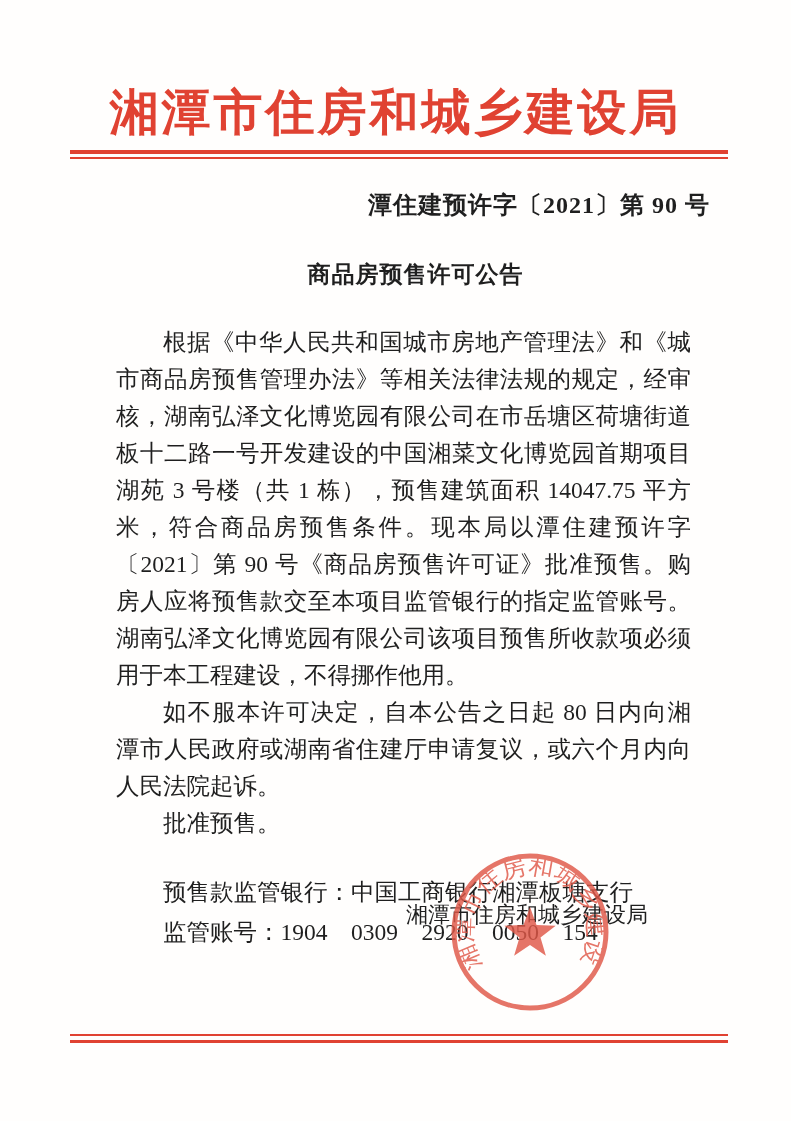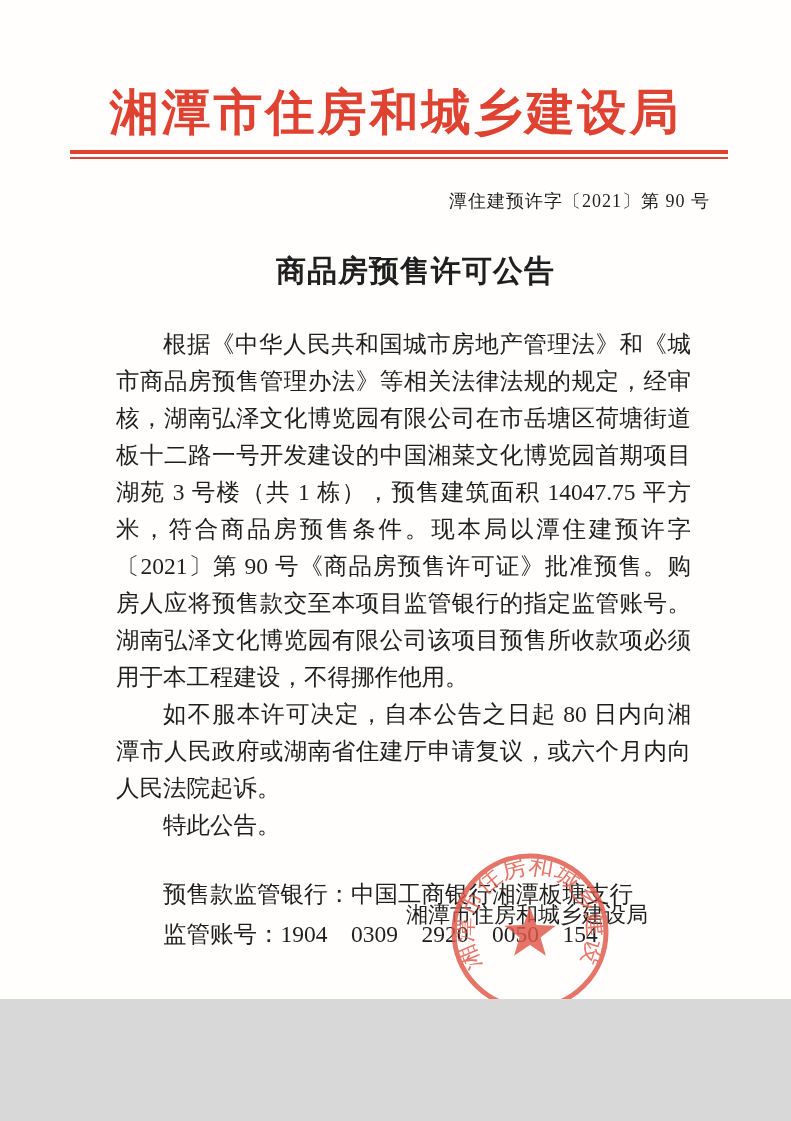--- a/index.html
+++ b/index.html
@@ -1,19 +1,19 @@
 <!DOCTYPE html>
 <html style="--header-red: #e04232; --seal-red: #e05848; --text-color: #1f1f1f;"><head>
 <meta charset="utf-8">
 <style>
   html,body { margin:0; padding:0; background:#d8d8d8; }
   .page {
     position: relative;
     width: 791px;
-    height: 999px;
+    height: 1121px;
     margin: 0 auto;
     background: #fffefd;
     font-family: "Liberation Serif", "DejaVu Serif", serif;
     color: var(--text-color, #1f1f1f);
     overflow: hidden;
   }
   .agency-title {
     margin: 0;
     padding-top: 82px;
     text-align: center;
@@ -26,28 +26,29 @@
   .header-rule {
     margin: 7px 63px 0 70px;
     height: 3px;
     border-top: 4px solid var(--header-red, #e04232);
     border-bottom: 2px solid var(--header-red, #e04232);
   }
   .doc-number {
     margin-top: 30px;
     margin-right: 81px;
     text-align: right;
-    font-size: 18px;
+    font-size: 24px;
     letter-spacing: 1px;
+    font-weight: bold;
   }
   .doc-title {
     margin-top: 38px;
     padding-left: 40px;
     text-align: center;
-    font-size: 30px;
+    font-size: 23px;
     font-weight: bold;
     letter-spacing: 1px;
   }
   .body-text {
     margin: 34px 100px 0 116px;
     font-size: 23.5px;
     line-height: 37px;
     text-align: justify;
   }
   .body-text p { margin: 0; text-indent: 2em; }
@@ -101,21 +102,21 @@
 
   <div class="header-rule"></div>
 
   <div class="doc-number">潭住建预许字〔2021〕第 90 号</div>
 
   <div class="doc-title">商品房预售许可公告</div>
 
   <div class="body-text">
     <p>根据《中华人民共和国城市房地产管理法》和《城市商品房预售管理办法》等相关法律法规的规定，经审核，湖南弘泽文化博览园有限公司在市岳塘区荷塘街道板十二路一号开发建设的中国湘菜文化博览园首期项目湖苑 3 号楼（共 1 栋），预售建筑面积 14047.75 平方米，符合商品房预售条件。现本局以潭住建预许字〔2021〕第 90 号《商品房预售许可证》批准预售。购房人应将预售款交至本项目监管银行的指定监管账号。湖南弘泽文化博览园有限公司该项目预售所收款项必须用于本工程建设，不得挪作他用。</p>
     <p>如不服本许可决定，自本公告之日起 80 日内向湘潭市人民政府或湖南省住建厅申请复议，或六个月内向人民法院起诉。</p>
-    <p>特此公告。</p>
+    <p>批准预售。</p>
   </div>
 
   <div class="bank-block">
     <div>预售款监管银行：中国工商银行湘潭板塘支行</div>
     <div>监管账号：1904　0309　2920　0050　154</div>
   </div>
 
   <div class="signature">
     <div>湘潭市住房和城乡建设局</div>
   </div>

